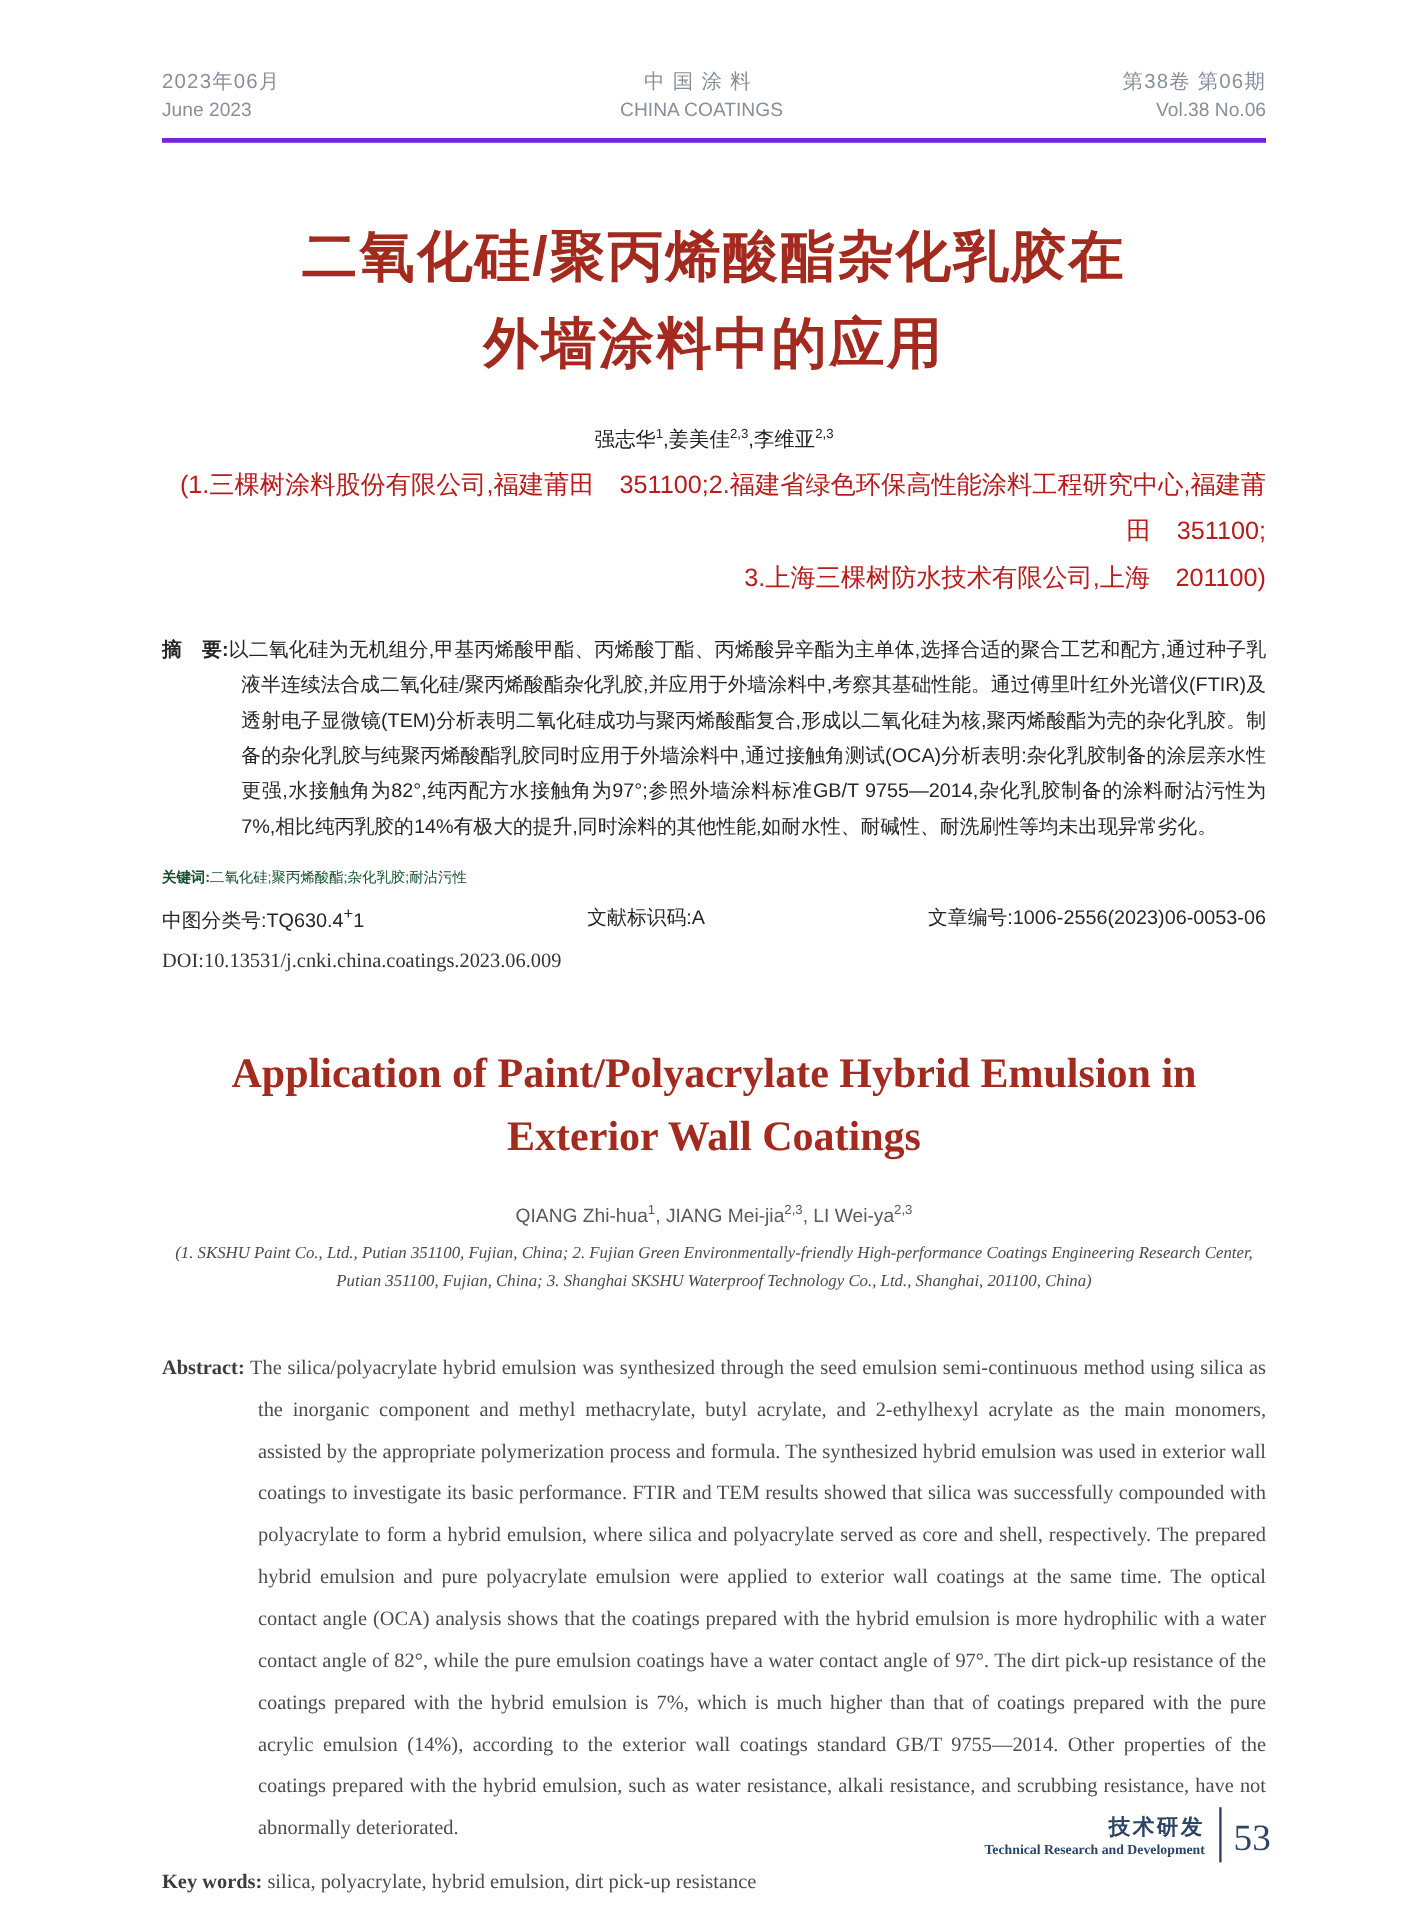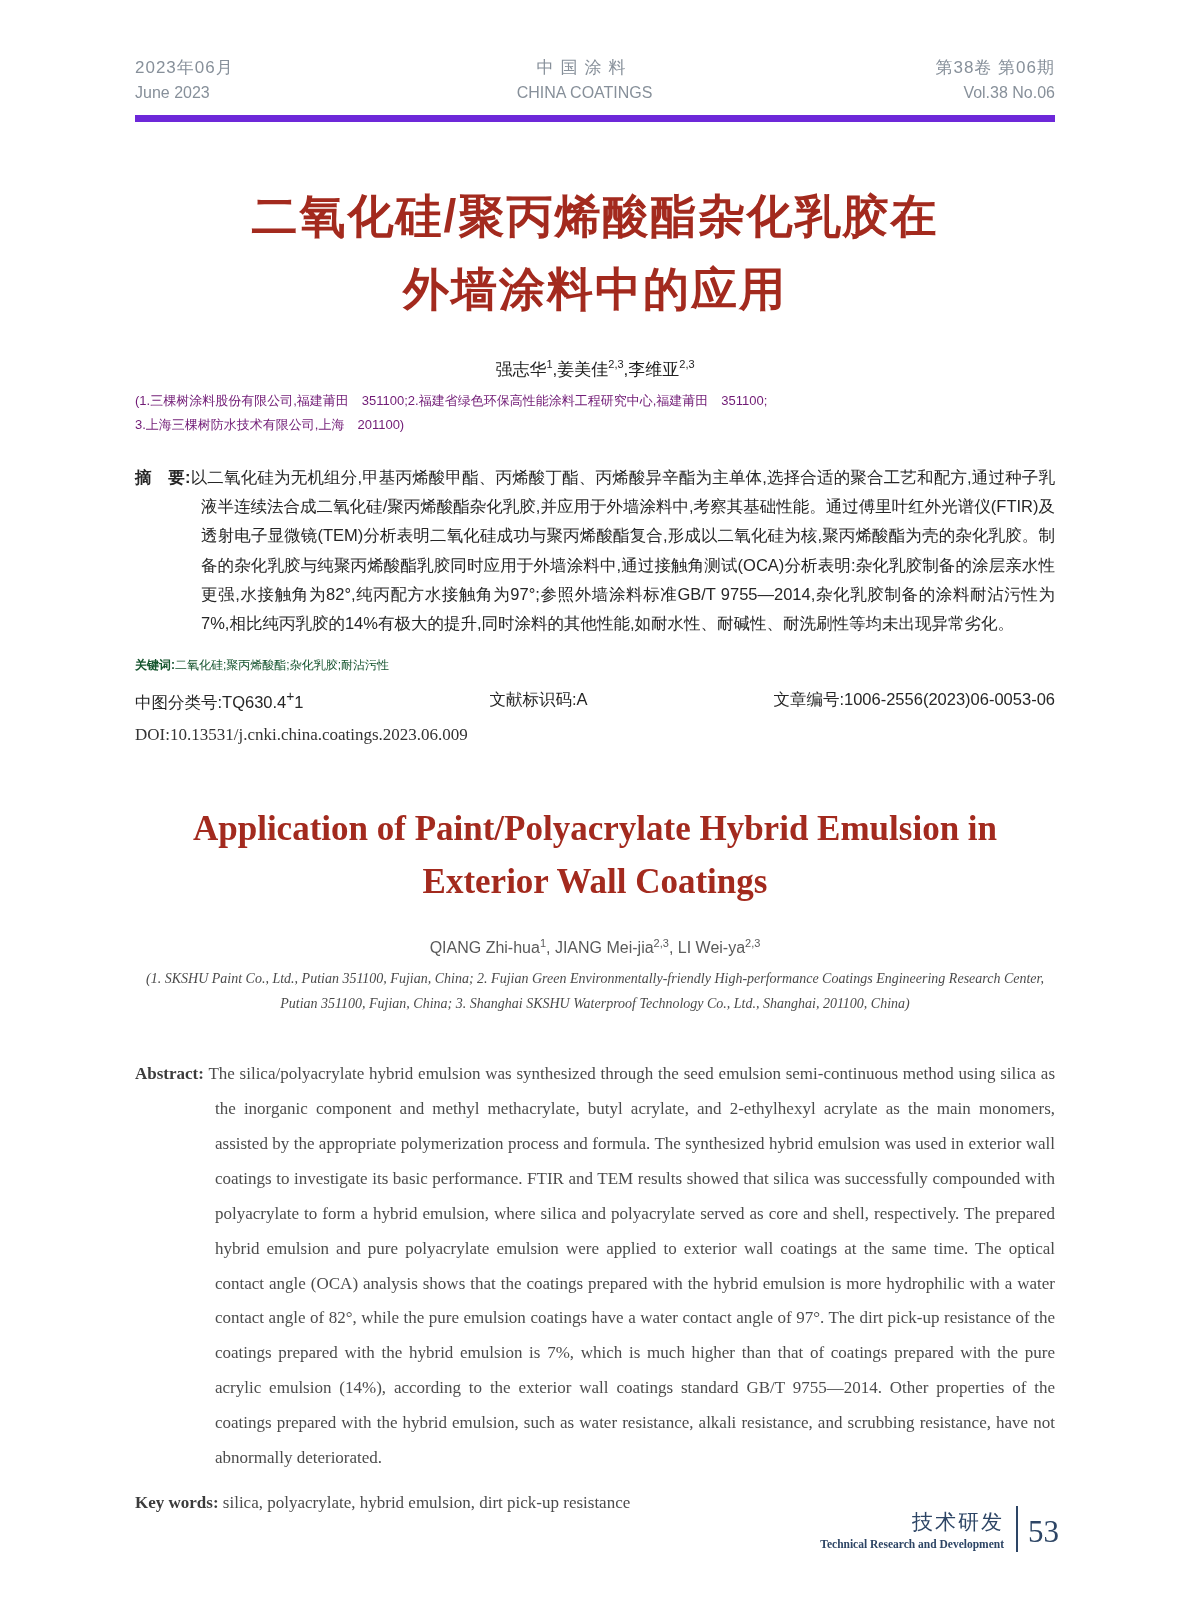--- a/index.html
+++ b/index.html
@@ -19,21 +19,21 @@
     color:var(--body-ink);
     overflow:hidden;
     box-sizing:border-box;
     padding:55px 132px 0 135px;
   }
   
   .journal-header{
     display:flex;justify-content:space-between;align-items:flex-start;
     color:var(--header-gray);
     padding-bottom:10px;
-    border-bottom:7px solid #6d28d9;
+    border-bottom:4px solid #6d28d9;
   }
   .jh-block{line-height:1.5;}
   .jh-left{text-align:left;}
   .jh-center{text-align:center;}
   .jh-right{text-align:right;}
   .jh-zh{font-size:17px;letter-spacing:1px;}
   .jh-center .jh-zh{letter-spacing:7px;}
   .jh-en{font-size:16px;}
   
   .title-zh{
@@ -41,21 +41,21 @@
     text-align:center;
     color:var(--accent-red);
     font-weight:bold;
     font-size:46px;
     line-height:1.6;
     letter-spacing:2px;
   }
   
   .authors-zh{margin-top:24px;text-align:center;font-size:17px;color:#222;}
   .authors-zh sup,.authors-en sup{font-size:11px;}
-  .affil-zh{margin-top:8px;text-align:left;font-size:13px;line-height:1.85;color:#701a75;}
+  .affil-zh{margin-top:8px;text-align:right;font-size:21px;line-height:1.85;color:#b91c1c;}
   
   .abstract-zh{
     margin-top:26px;
     font-size:16.5px;line-height:1.78;
     text-align:justify;
     padding-left:66px;text-indent:-66px;
     color:#262626;
   }
   .label-zh{font-weight:bold;margin-top:37px;}
   .keywords-zh{margin-top:2px;font-size:12px;line-height:1.78;color:#14532d;}
@@ -100,21 +100,21 @@
     font-family:"Liberation Serif",serif;
     font-size:17px;color:var(--scan-ink);
   }
   
   .page-tag{
     position:absolute;
     right:128px;bottom:48px;
     display:flex;align-items:center;
   }
   .tag-text{text-align:right;color:var(--navy);}
-  .tag-zh{font-size:21px;font-weight:normal;letter-spacing:2px;}
+  .tag-zh{font-size:18px;font-weight:bold;letter-spacing:2px;}
   .tag-en{font-family:"Liberation Serif",serif;font-weight:bold;font-size:11.5px;margin-top:2px;}
   .tag-divider{width:2px;height:46px;background:var(--navy);margin:0 10px 0 12px;}
   .tag-page{font-family:"Liberation Serif",serif;font-size:31px;color:var(--navy);padding-top:6px;}
 </style>
 </head>
 <body>
 
 <div class="page">
 
   <div class="journal-header">

